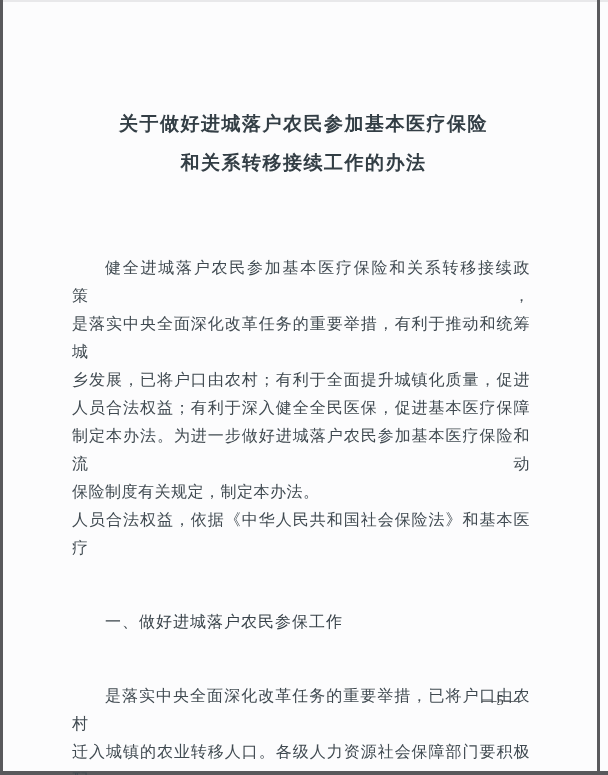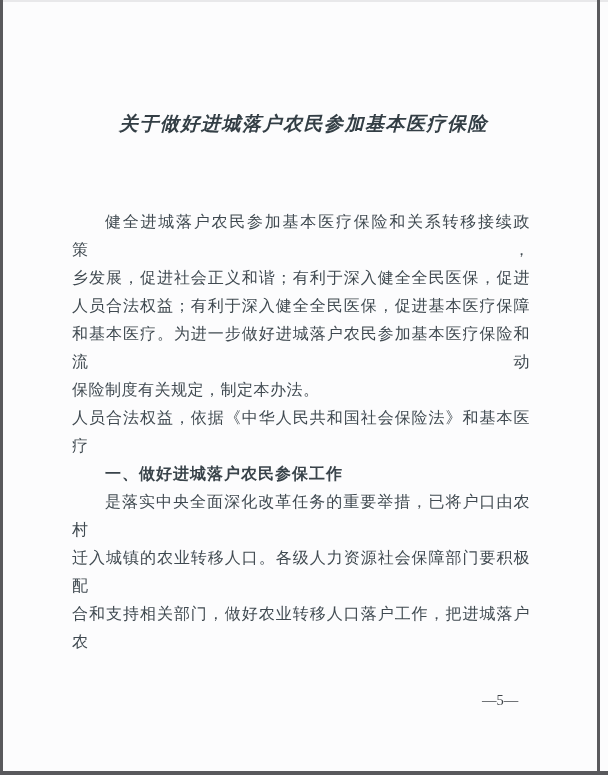--- a/index.html
+++ b/index.html
@@ -22,37 +22,37 @@
   .title-block {
     position: absolute;
     top: 104px; left: 16px; width: 575px;
     text-align: center;
     color: #333e45;
     font-weight: bold;
     font-size: 19px;
     letter-spacing: 1.5px;
     margin: 0;
   }
-  .title-line { line-height: 39px; font-style: italic; }
+  .title-line { line-height: 39px; }
 
   
   .body-block {
     position: absolute;
     top: 208px; left: 72px; width: 458px;
     font-size: 16px;
     line-height: 28px;
     color: #404a51;
     letter-spacing: 0.5px;
     word-break: break-all;
   }
   .line { text-align: justify; text-align-last: justify; }
   .line.short { text-align-last: left; }
-  .line.indent { text-indent: 33px; }
+  .line.indent { text-indent: 33px; margin-top: 46px; }
   .line.heading {
-    font-weight: bold;
+    font-weight: normal;
     font-family: "Liberation Sans", "DejaVu Sans", sans-serif;
     color: #39434a;
     letter-spacing: 1px;
   }
 
   .page-number {
     position: absolute;
     left: 482px; top: 692px;
     font-size: 14.5px;
     color: #3e4347;
@@ -63,27 +63,29 @@
 
 <div class="page">
 
   <div class="edge edge-top"></div>
   <div class="edge edge-left"></div>
   <div class="edge edge-right"></div>
   <div class="edge edge-bottom"></div>
 
   <h1 class="title-block">
     <div class="title-line">关于做好进城落户农民参加基本医疗保险</div>
+    <div class="title-line">和关系转移接续工作的办法</div>
   </h1>
 
   <div class="body-block">
     <div class="line indent">健全进城落户农民参加基本医疗保险和关系转移接续政策，</div>
-    <div class="line">乡发展，促进社会正义和谐；有利于深入健全全民医保，促进</div>
+    <div class="line">是落实中央全面深化改革任务的重要举措，有利于推动和统筹城</div>
+    <div class="line">乡发展，已将户口由农村；有利于全面提升城镇化质量，促进</div>
     <div class="line">人员合法权益；有利于深入健全全民医保，促进基本医疗保障</div>
-    <div class="line">和基本医疗。为进一步做好进城落户农民参加基本医疗保险和流动</div>
+    <div class="line">制定本办法。为进一步做好进城落户农民参加基本医疗保险和流动</div>
     <div class="line short">保险制度有关规定，制定本办法。</div>
     <div class="line">人员合法权益，依据《中华人民共和国社会保险法》和基本医疗</div>
     <div class="line short indent heading">一、做好进城落户农民参保工作</div>
     <div class="line indent">是落实中央全面深化改革任务的重要举措，已将户口由农村</div>
     <div class="line">迁入城镇的农业转移人口。各级人力资源社会保障部门要积极配</div>
     <div class="line">合和支持相关部门，做好农业转移人口落户工作，把进城落户农</div>
 
   </div>
 
   <div class="page-number">—5—</div>

